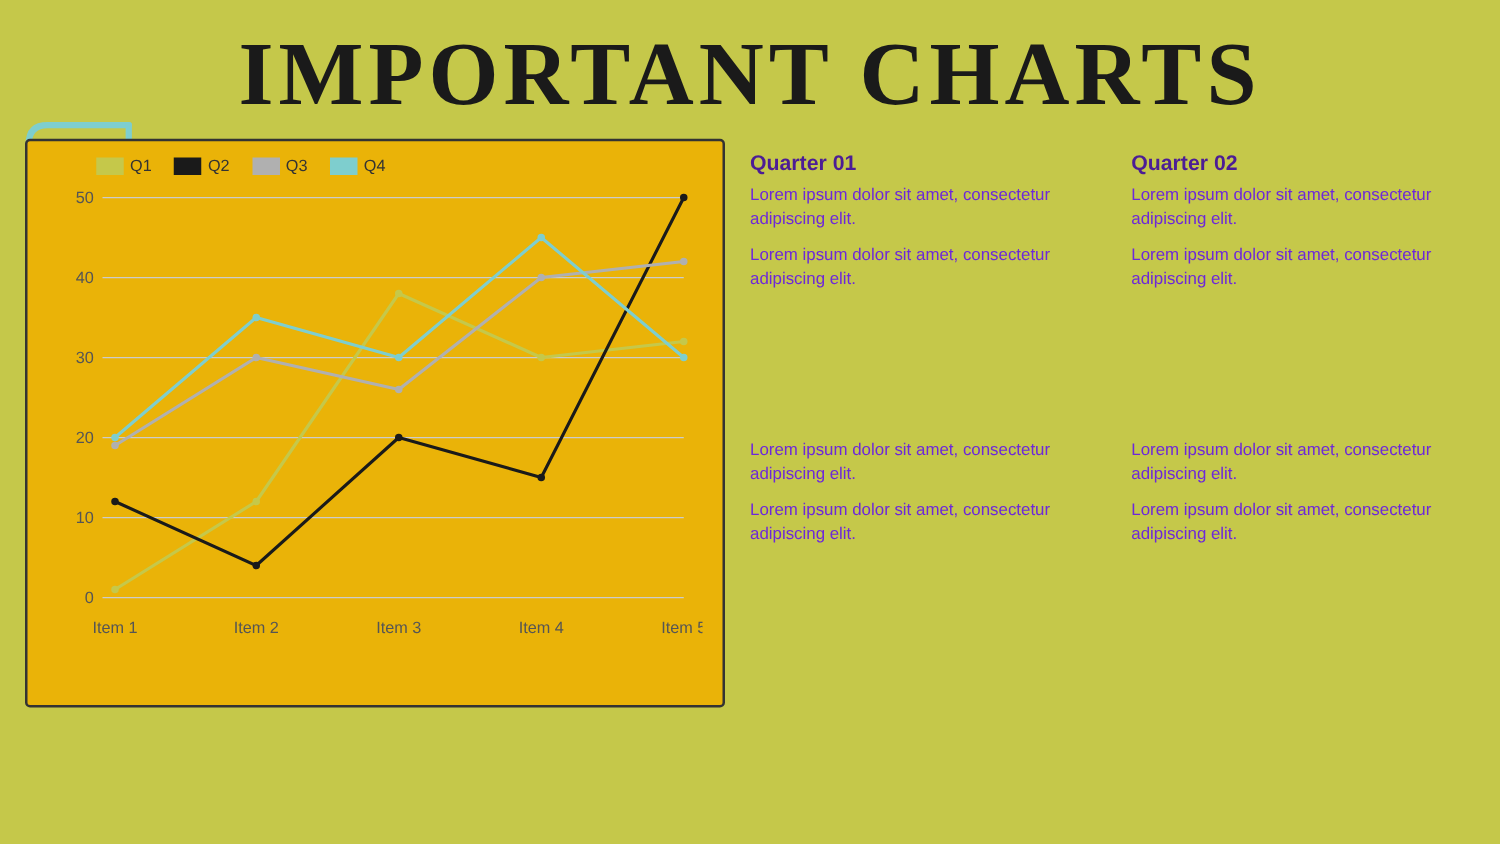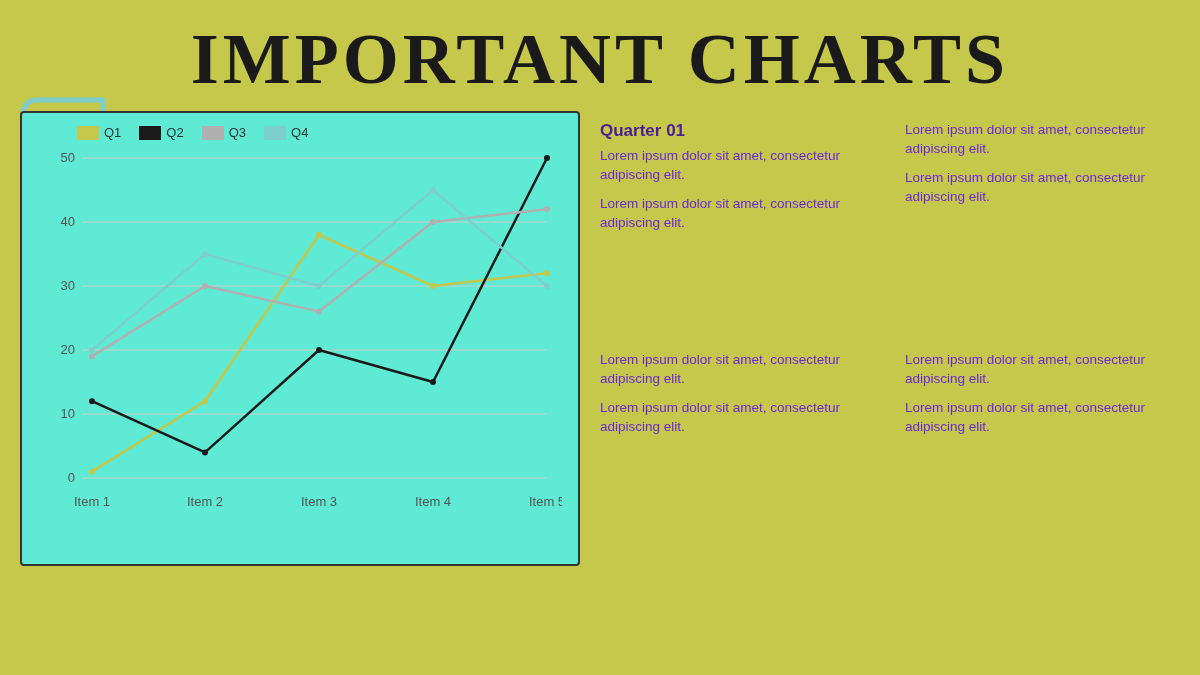--- a/index.html
+++ b/index.html
@@ -32,21 +32,21 @@
     
     .paperclip {
       position: absolute;
       top: 95px;
       left: 18px;
       width: 90px;
       height: 55px;
     }
     
     .chart-card {
-      background: #5eead4;
+      background: #eab308;
       border: 2px solid #333;
       border-radius: 4px;
       padding: 12px 15px 10px 15px;
       width: 560px;
       min-width: 560px;
       height: 455px;
       position: relative;
     }
     .legend {
       display: flex;
@@ -190,20 +190,21 @@
 
   <div class="info-section">
 
     <div class="quarter-block">
       <div class="quarter-title">Quarter 01</div>
       <div class="quarter-text">Lorem ipsum dolor sit amet, consectetur adipiscing elit.</div>
       <div class="quarter-text">Lorem ipsum dolor sit amet, consectetur adipiscing elit.</div>
     </div>
 
     <div class="quarter-block">
+      <div class="quarter-title">Quarter 02</div>
       <div class="quarter-text">Lorem ipsum dolor sit amet, consectetur adipiscing elit.</div>
       <div class="quarter-text">Lorem ipsum dolor sit amet, consectetur adipiscing elit.</div>
     </div>
 
     <div class="quarter-block">
       <div class="quarter-text">Lorem ipsum dolor sit amet, consectetur adipiscing elit.</div>
       <div class="quarter-text">Lorem ipsum dolor sit amet, consectetur adipiscing elit.</div>
     </div>
 
     <div class="quarter-block">

